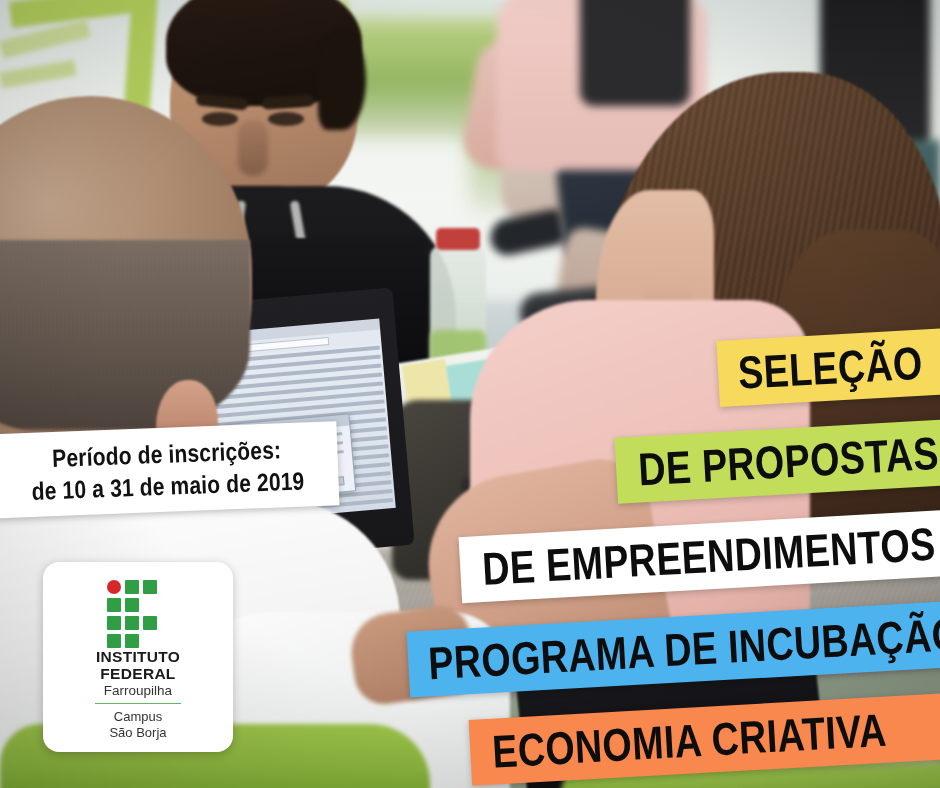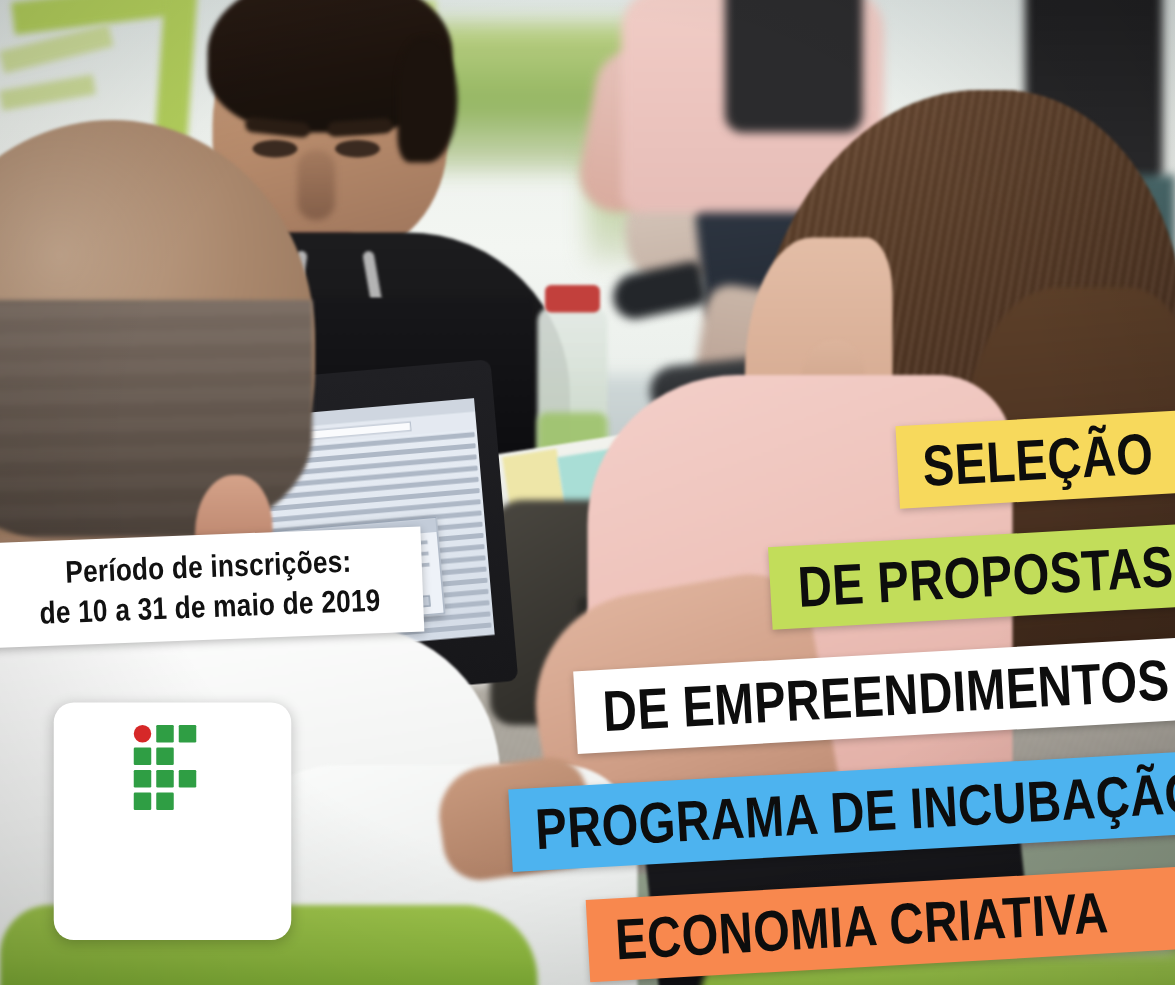--- a/index.html
+++ b/index.html
@@ -618,15 +618,23 @@
       <i style="left: 0px; top: 18px; background: rgb(47, 158, 68);"></i>
       <i style="left: 18px; top: 18px; background: rgb(47, 158, 68);"></i>
 
       <i style="left: 0px; top: 36px; background: rgb(47, 158, 68);"></i>
       <i style="left: 18px; top: 36px; background: rgb(47, 158, 68);"></i>
       <i style="left: 36px; top: 36px; background: rgb(47, 158, 68);"></i>
 
       <i style="left: 0px; top: 54px; background: rgb(47, 158, 68);"></i>
       <i style="left: 18px; top: 54px; background: rgb(47, 158, 68);"></i>
     </div>
+    <div class="logo-text">
+      <div class="logo-inst">INSTITUTO</div>
+      <div class="logo-fed">FEDERAL</div>
+      <div class="logo-farr">Farroupilha</div>
+      <div class="logo-rule" style="background: rgb(90, 186, 106);"></div>
+      <div class="logo-campus">Campus</div>
+      <div class="logo-campus">São Borja</div>
+    </div>
   </div>
 
 </div>
 
 </body></html>

